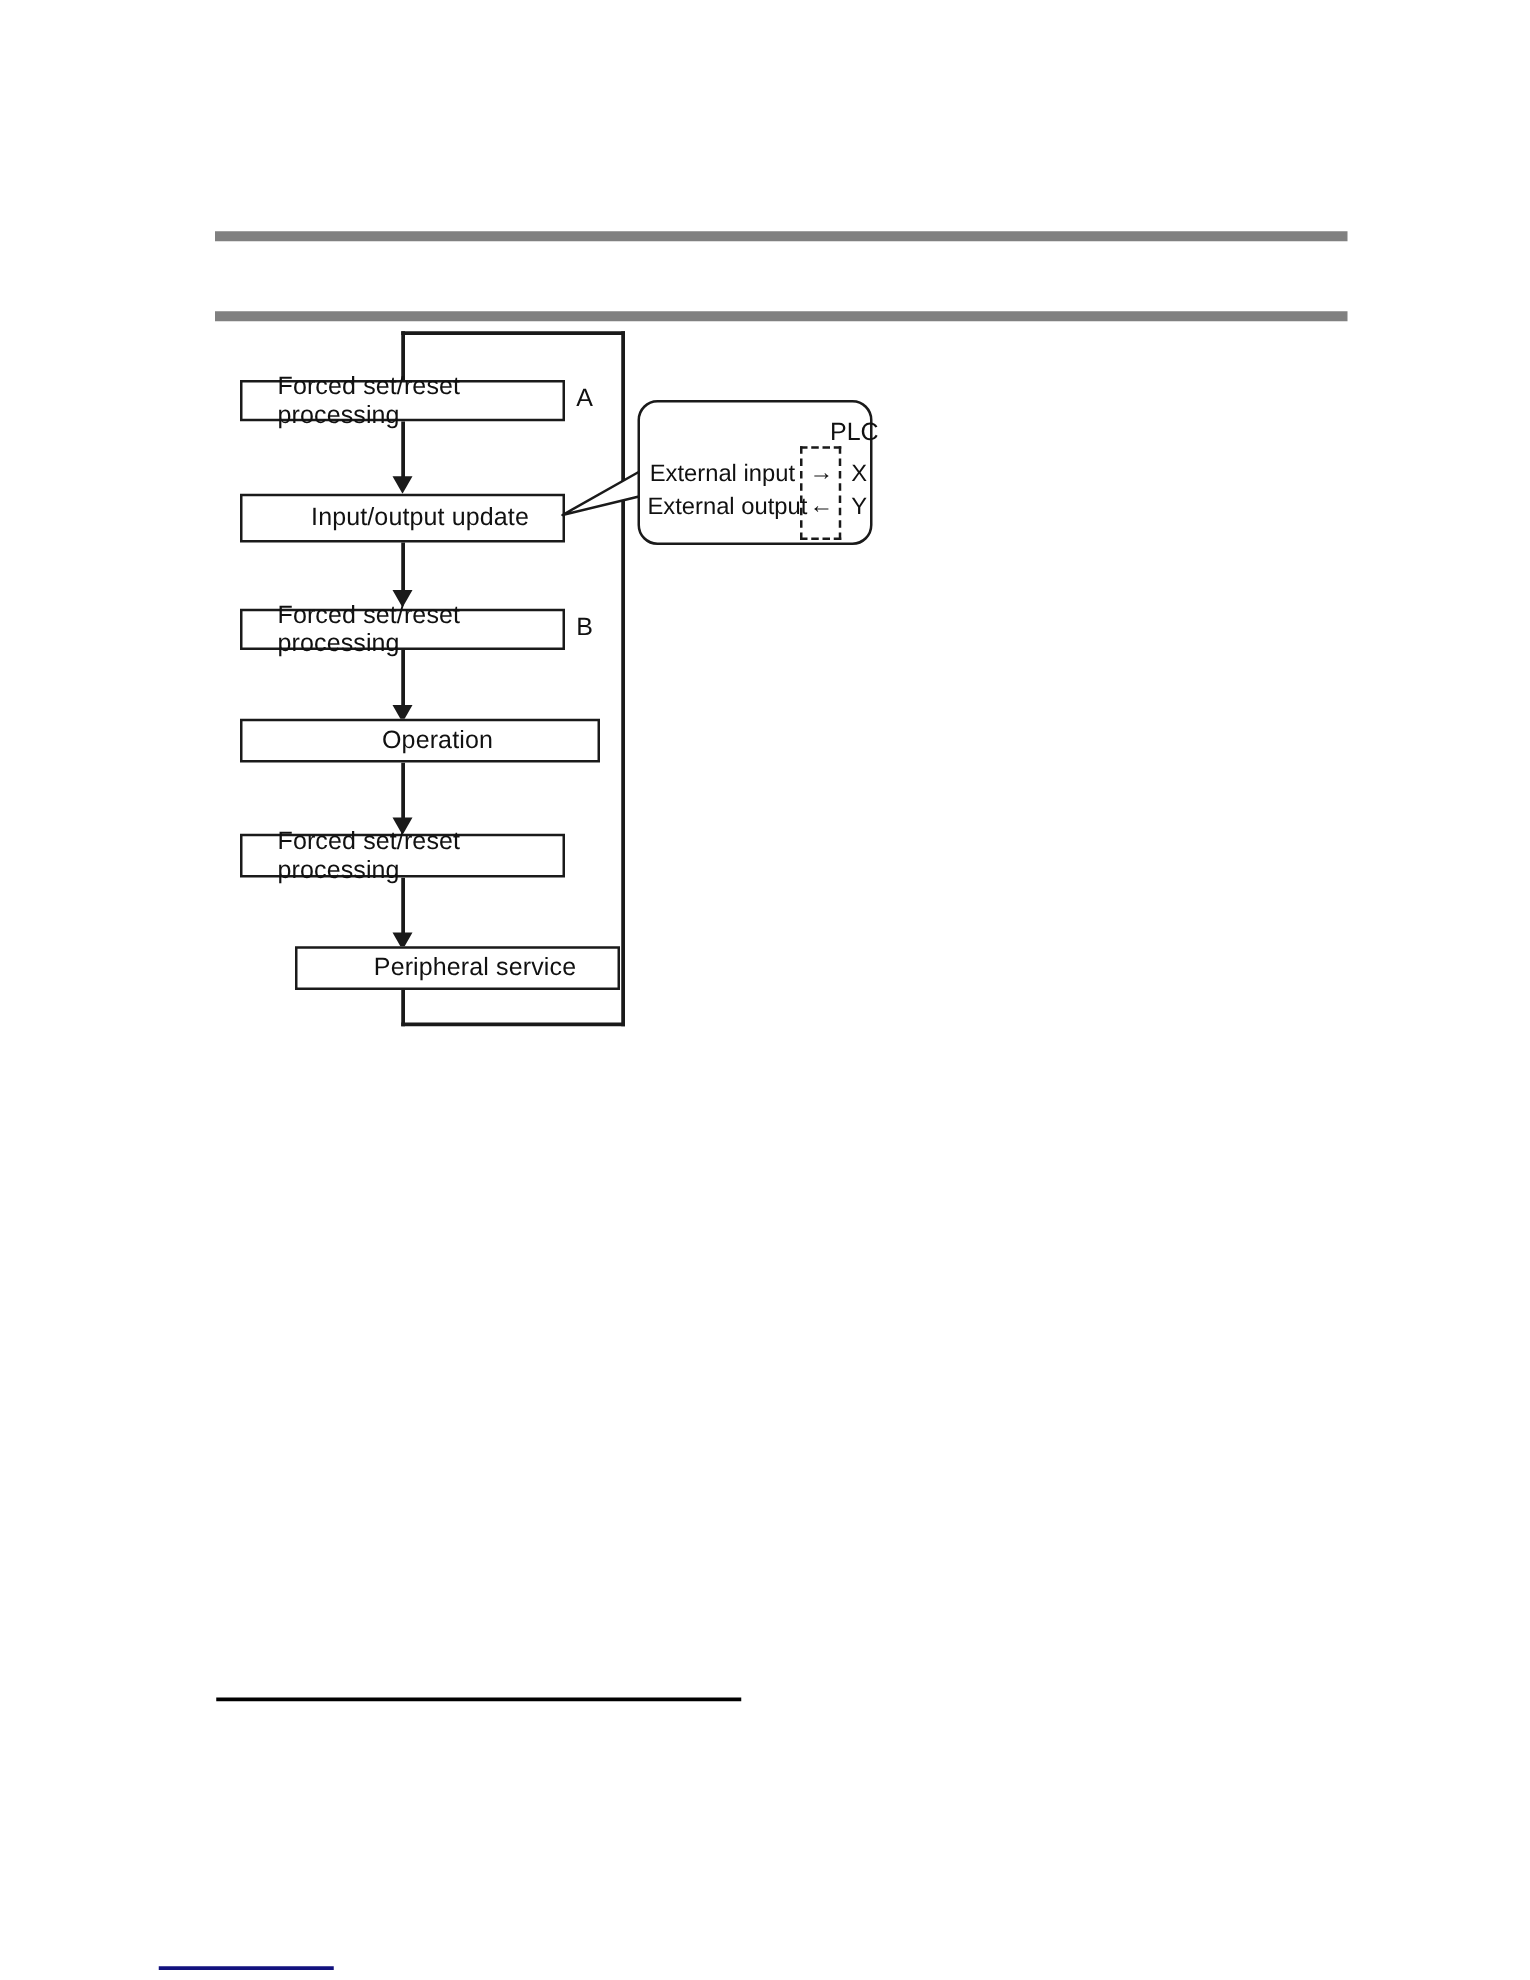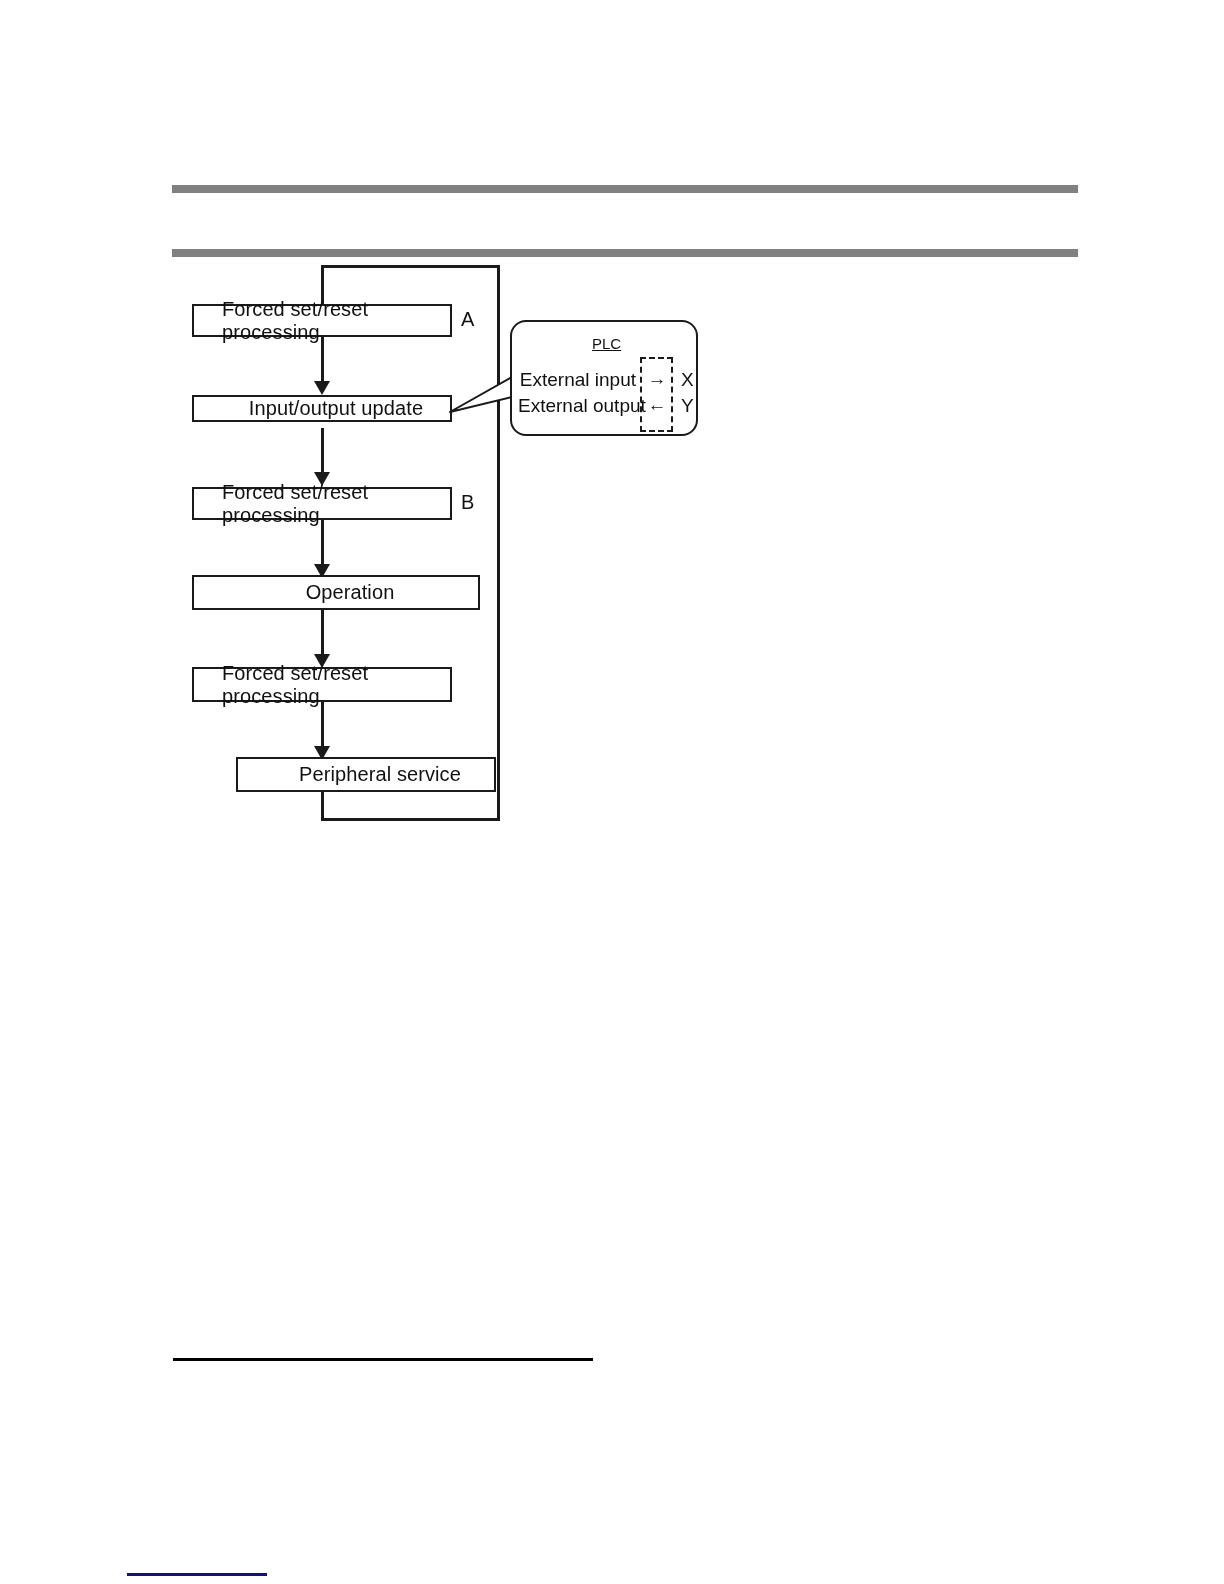--- a/index.html
+++ b/index.html
@@ -112,26 +112,25 @@
     width: 188px;
     height: 116px;
     box-sizing: border-box;
     border: 2px solid #1a1a1a;
     border-radius: 16px;
     background: #ffffff;
     z-index: 4;
   }
   #plc-title {
     position: absolute;
-    left: 592px;
+    left: 664px;
     top: 335px;
-    font-size: 15px;
-    color: #111111;
-    z-index: 5;
-    text-decoration: underline;
+    font-size: 20px;
+    color: #111111;
+    z-index: 5;
   }
   .plc-row-label {
     position: absolute;
     font-size: 19px;
     color: #111111;
     text-align: right;
     white-space: nowrap;
     z-index: 5;
   }
   #plc-in-label  { left: 518px; top: 369px; width: 118px; }
@@ -198,21 +197,21 @@
     <div class="v-line" style="left:321px; top:265px; height:40px;"></div>
 
     <div class="v-line" style="left:321px; top:790px; height:31px;"></div>
 
     <div class="fc-box" style="left:192px; top:304px; width:260px; height:33px;">Forced set/reset processing</div>
     <div class="fc-tag" style="left:461px; top:308px;">A</div>
 
     <div class="v-line" style="left:321px; top:337px; height:46px;"></div>
     <div class="arrow-head" style="left:314px; top:381px;"></div>
 
-    <div class="fc-box" style="left:192px; top:395px; width:260px; height:27px;">Input/output update</div>
+    <div class="fc-box" style="left:192px; top:395px; width:260px; height:39px;">Input/output update</div>
 
     <div class="v-line" style="left:321px; top:428px; height:46px;"></div>
     <div class="arrow-head" style="left:314px; top:472px;"></div>
 
     <div class="fc-box" style="left:192px; top:487px; width:260px; height:33px;">Forced set/reset processing</div>
     <div class="fc-tag" style="left:461px; top:491px;">B</div>
 
     <div class="v-line" style="left:321px; top:520px; height:46px;"></div>
     <div class="arrow-head" style="left:314px; top:564px;"></div>
 

